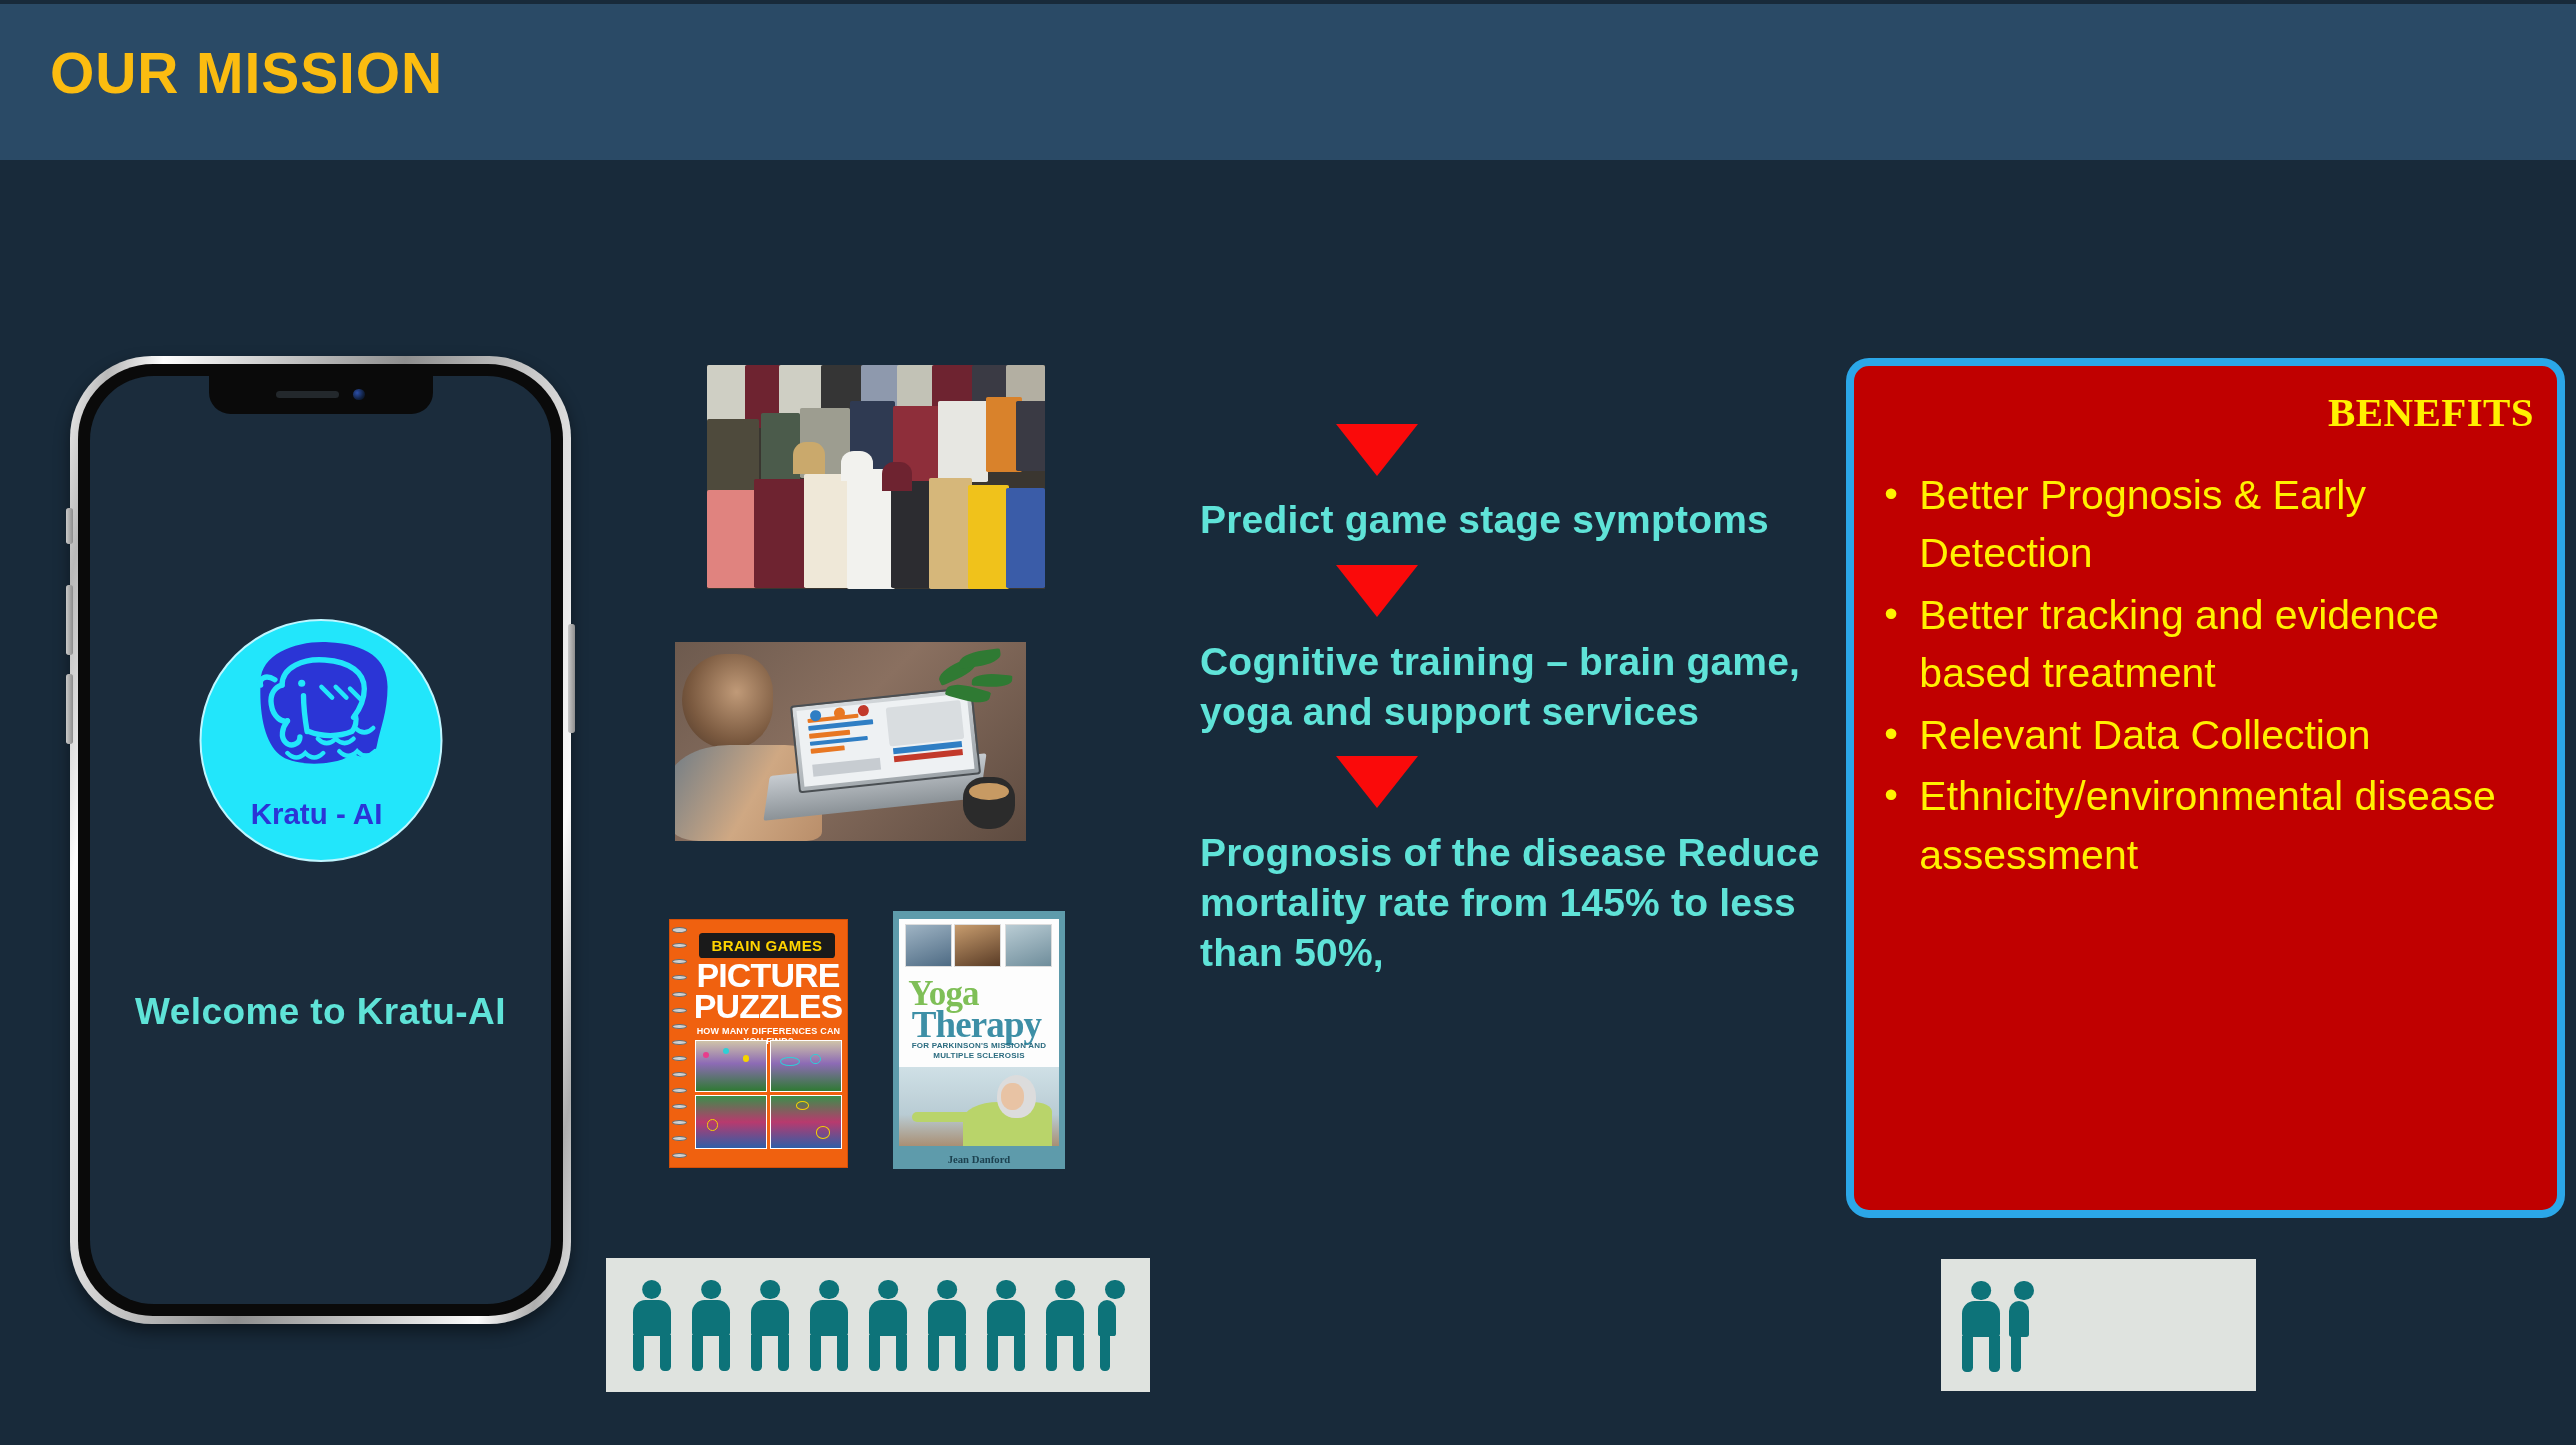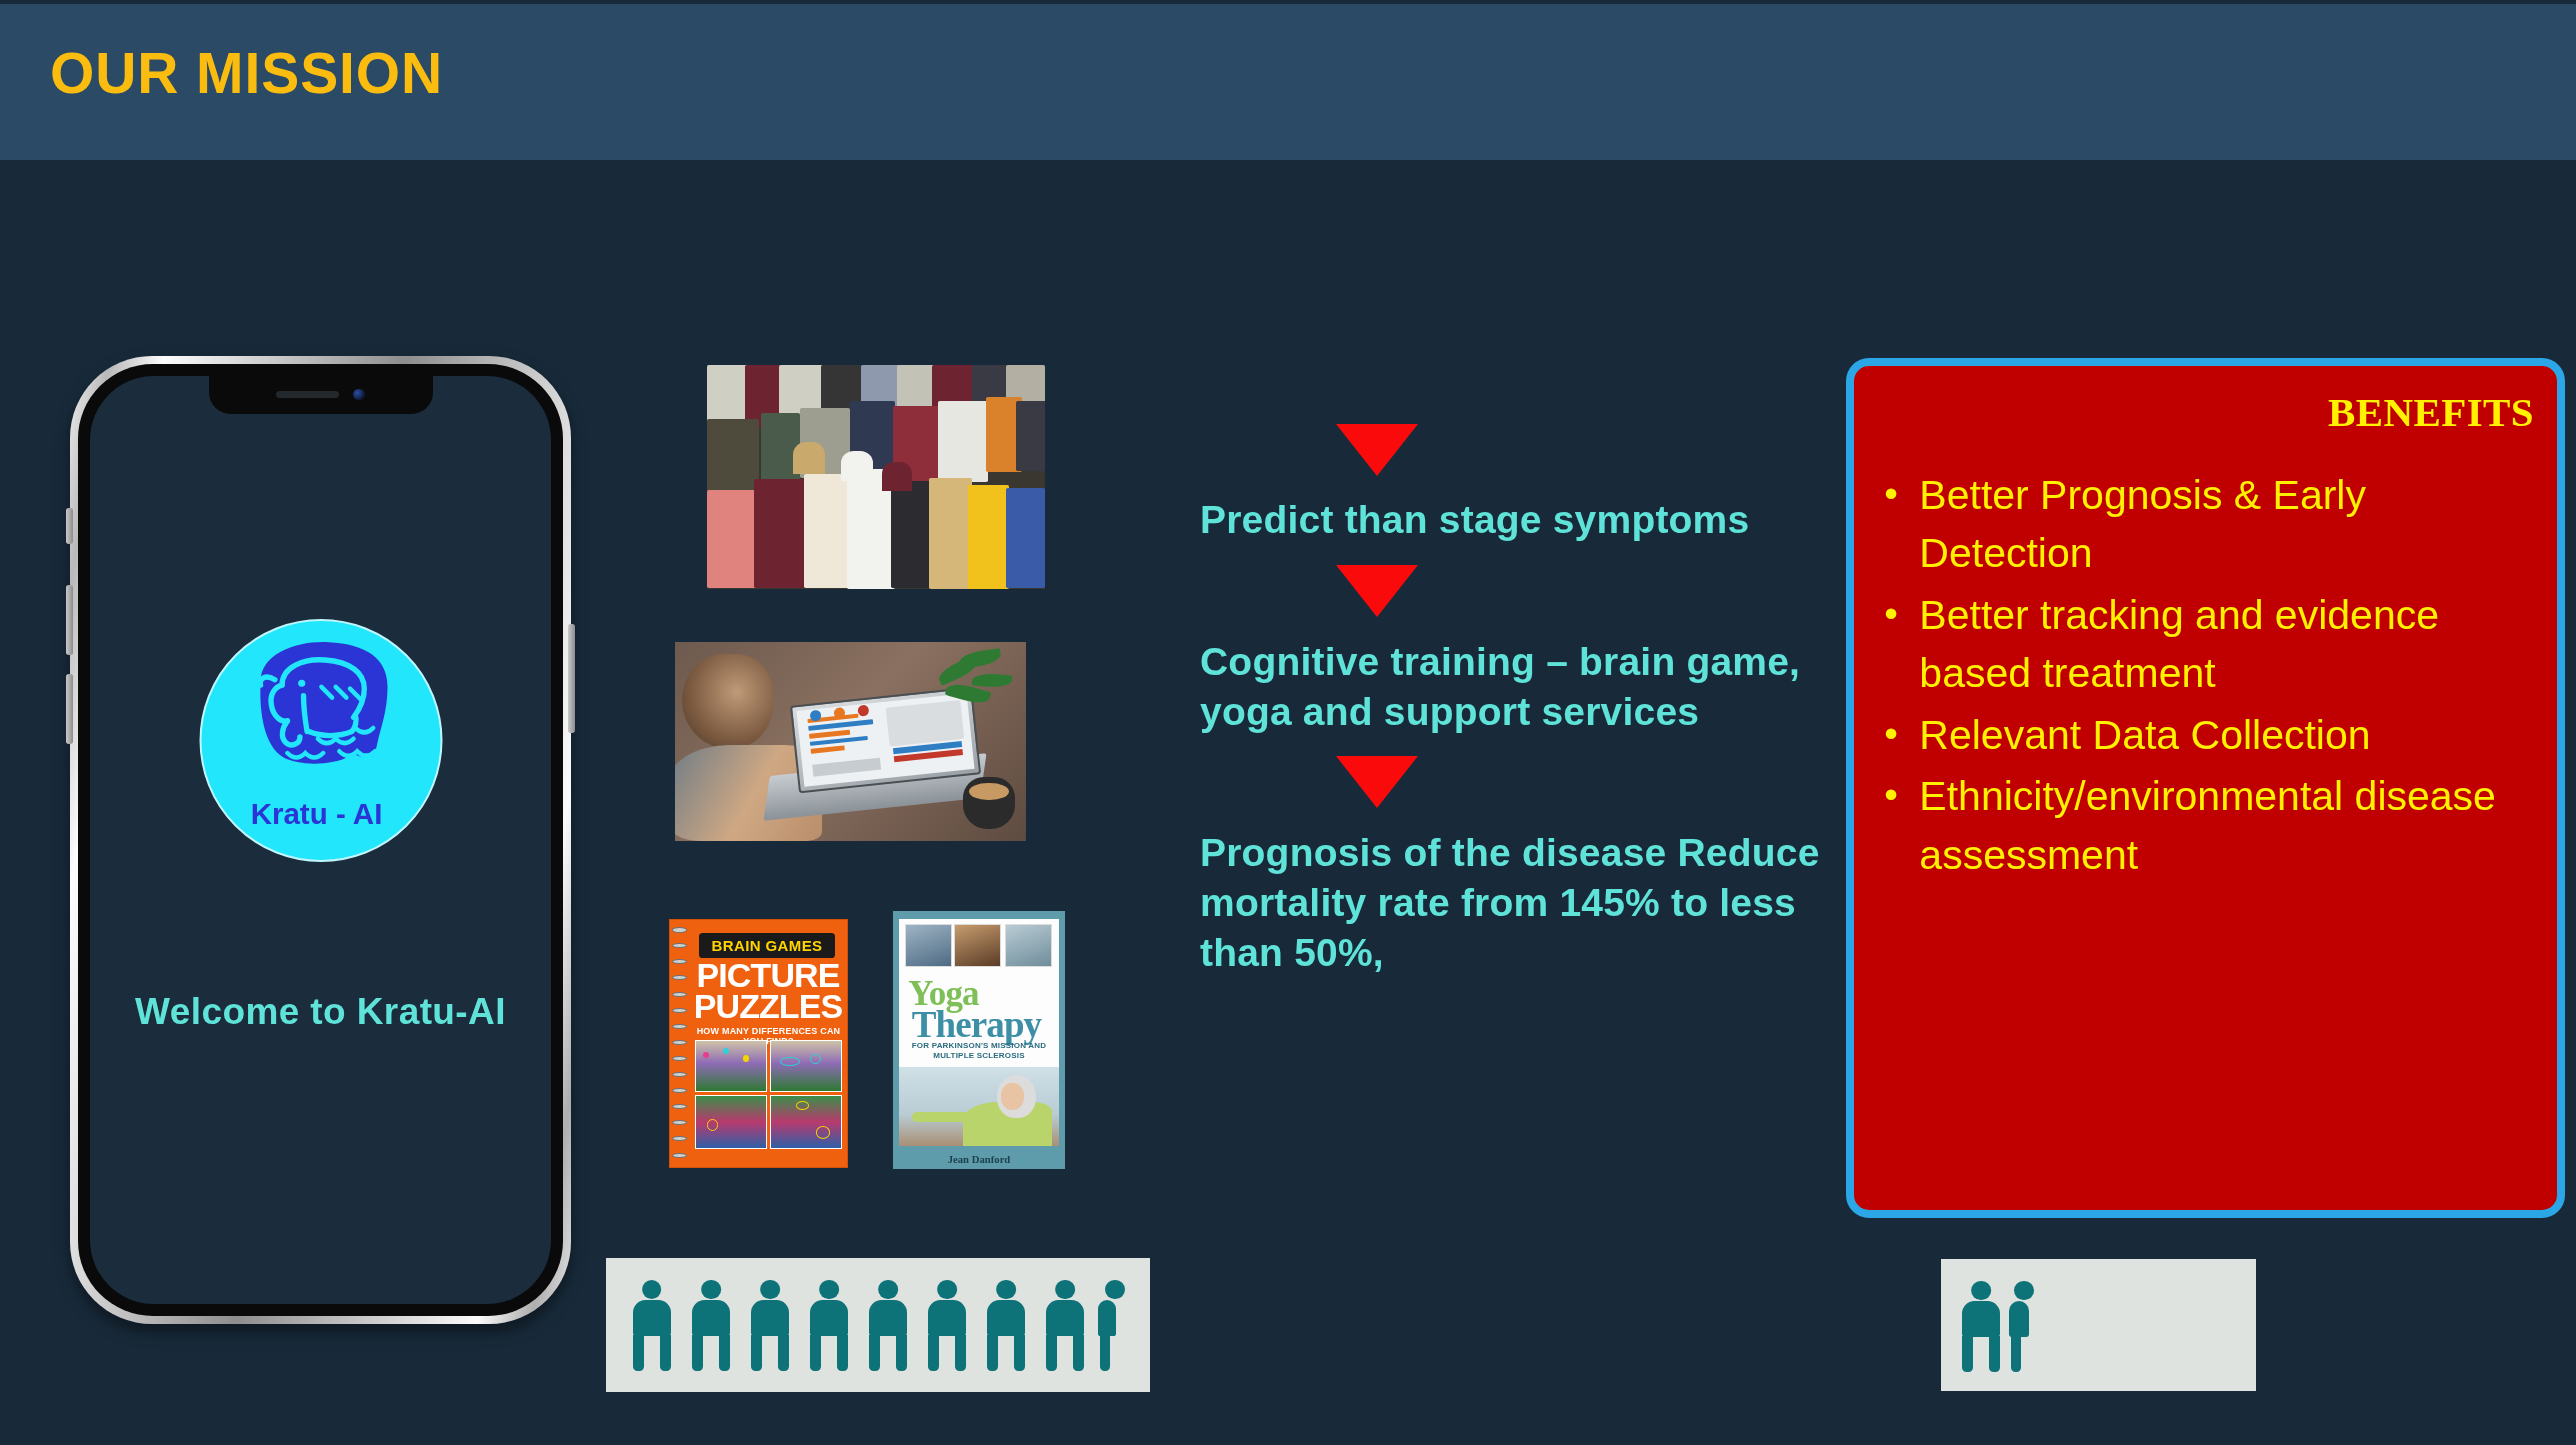--- a/index.html
+++ b/index.html
@@ -426,21 +426,21 @@
       </div>
     <div class="person" style="left:68px;top:21.5px;width:52px;height:93px;overflow:hidden;">
         <div class="p-head" style="left:5.4px;transform:none;"></div>
         <div class="p-body" style="left:0;transform:none;width:19.7px;"></div>
         <div class="p-legL" style="left:1.8px;"></div>
       </div>
   </div>
 
   <div id="flow-column">
     <div class="flow-arrow"></div>
-    <div class="flow-step">Predict than stage symptoms</div>
+    <div class="flow-step">Predict game stage symptoms</div>
     <div class="flow-arrow"></div>
     <div class="flow-step">Cognitive training – brain  game, yoga and support services</div>
     <div class="flow-arrow"></div>
     <div class="flow-step">Prognosis of the disease Reduce mortality rate from 145% to less than 50%,</div>
   </div>
 
   <div id="benefits-panel">
     <div id="benefits-title">BENEFITS</div>
     <div class="benefit-item">
       <span class="benefit-bullet">•</span>

